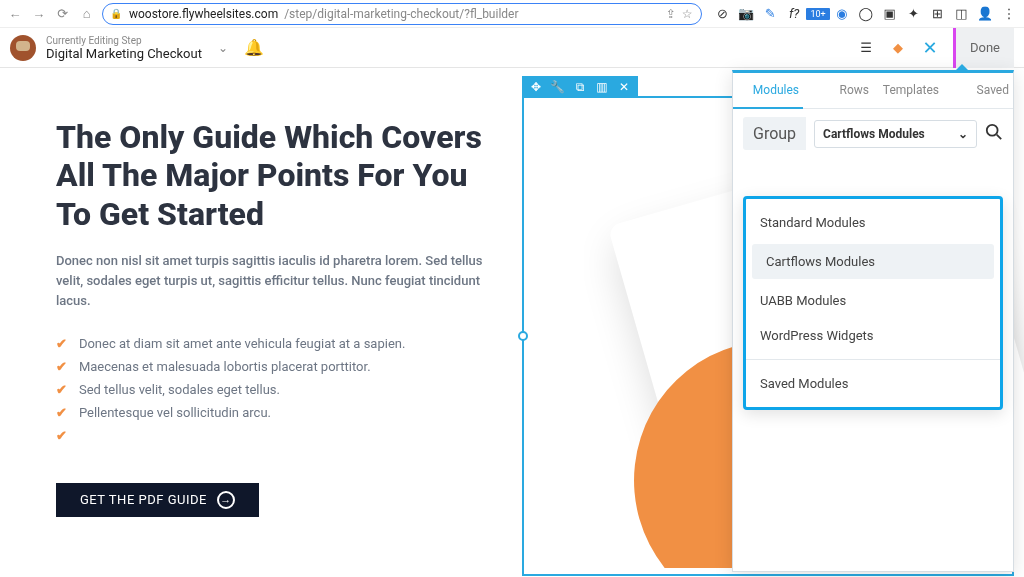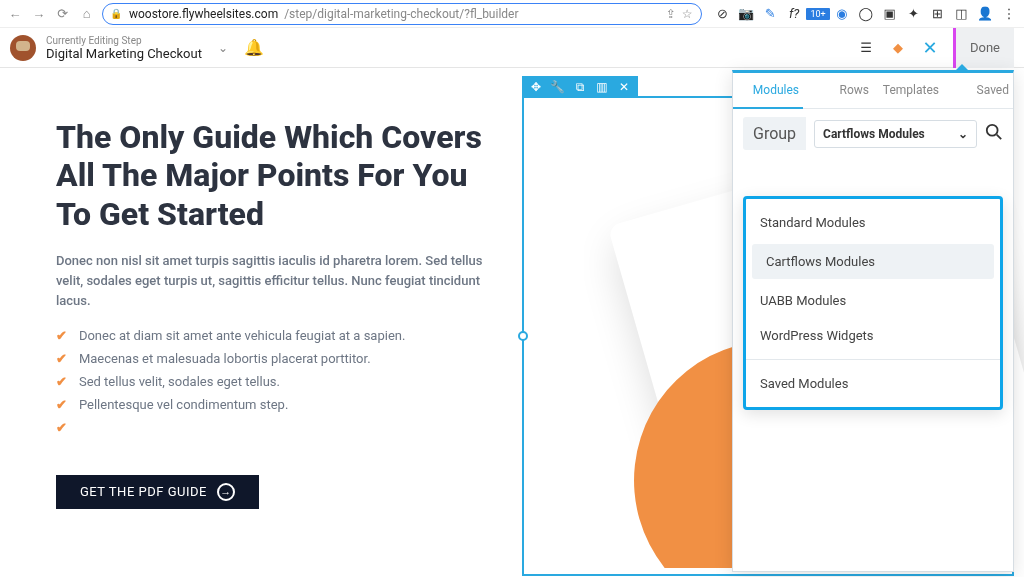--- a/index.html
+++ b/index.html
@@ -26,21 +26,21 @@
   .bell { color: #888; font-size: 16px; }
   .builder-right { margin-left: auto; display: flex; align-items: center; gap: 14px; }
   .br-ico { width: 18px; height: 18px; display:flex;align-items:center;justify-content:center; }
   .close-x { color: #2aa9e0; font-size: 18px; font-weight: 300; }
   .done-btn { background: #eef0f2; color: #666; padding: 10px 14px; font-size: 13px; border-left: 3px solid #d946ef; height: 40px; display:flex; align-items:center; }
 
   
   .page { position: relative; height: calc(577px - 28px - 40px); }
   .content-left { position: absolute; left: 56px; top: 50px; width: 440px; }
   h1 { font-size: 32px; font-weight: 800; color: #2d3340; line-height: 1.2; margin-bottom: 18px; }
-  .lead { font-size: 13px; color: #6d7684; line-height: 1.55; margin-bottom: 12px; font-weight:500; }
+  .lead { font-size: 13px; color: #6d7684; line-height: 1.55; margin-bottom: 20px; font-weight:500; }
   ul.checks { list-style: none; }
   ul.checks li { display: flex; gap: 12px; font-size: 13px; color: #6d7684; padding: 4px 0; }
   .chk { color: #f19044; font-weight: 700; }
   .cta { margin-top: 36px; background: #0f172a; color: #fff; font-weight: 400; font-size: 13px; letter-spacing: .5px; padding: 8px 24px; display: inline-flex; align-items: center; gap: 10px; }
   .cta-arrow { width: 18px; height: 18px; border: 2px solid #fff; border-radius: 50%; display:flex;align-items:center;justify-content:center;font-size:11px; }
 
   
   .edit-frame { position: absolute; left: 522px; top: 28px; width: 492px; height: 480px; border: 2px solid #2aa9e0; }
   .edit-toolbar { position: absolute; left: -2px; top: -22px; height: 22px; background: #2aa9e0; display:flex; align-items:center; padding:0 4px; gap:2px; }
   .et-btn { width: 20px; height: 20px; color: #fff; display:flex;align-items:center;justify-content:center; font-size:12px; }
@@ -132,21 +132,21 @@
       <li>
           <span class="chk">✔</span>
           <span>Maecenas et malesuada lobortis placerat porttitor.</span>
         </li>
       <li>
           <span class="chk">✔</span>
           <span>Sed tellus velit, sodales eget tellus.</span>
         </li>
       <li>
           <span class="chk">✔</span>
-          <span>Pellentesque vel condimentum step.</span>
+          <span>Pellentesque vel sollicitudin arcu.</span>
         </li>
       <li>
           <span class="chk">✔</span>
         </li>
     </ul>
     <div class="cta">
       <span>GET THE PDF GUIDE</span>
       <span class="cta-arrow">→</span>
     </div>
   </div>

